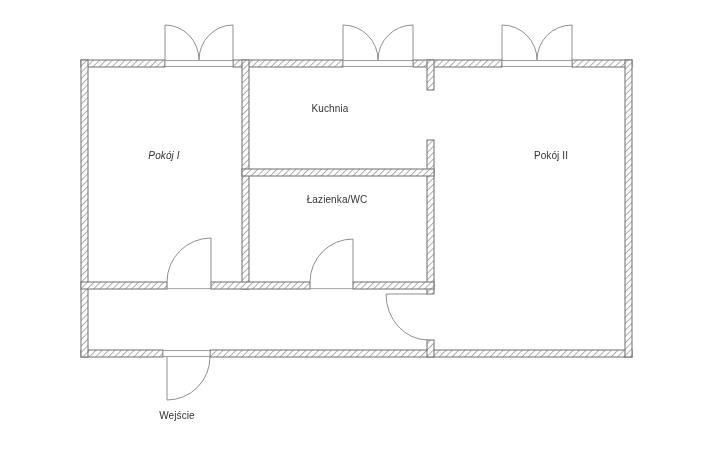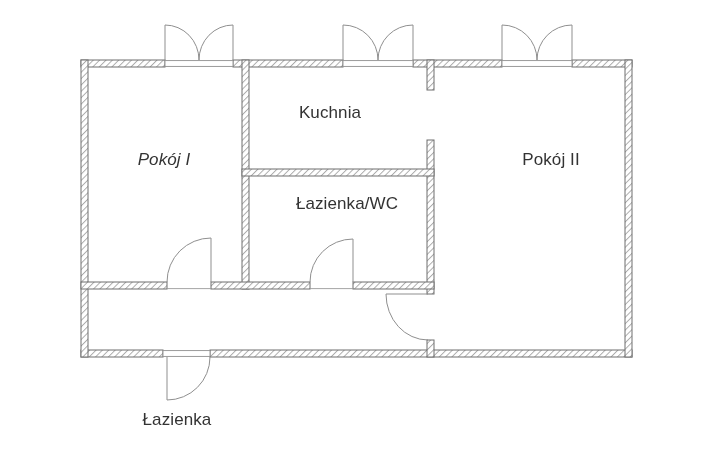--- a/index.html
+++ b/index.html
@@ -17,21 +17,21 @@
   }
   .stage svg {
     position: absolute;
     left: 0;
     top: 0;
   }
   .room-label {
     position: absolute;
     transform: translateX(-50%);
     white-space: nowrap;
-    font-size: 17px;
+    font-size: 10px;
     line-height: 1.15;
     color: #333333;
     letter-spacing: 0.1px;
   }
   .wall { fill: url(#hatch); stroke: #6e6e6e; stroke-width: 1; }
   .sill { fill: #ffffff; stroke: #8f8f8f; stroke-width: 0.9; }
   .fixture { fill: none; stroke: #8f8f8f; stroke-width: 1; }
   .threshold { fill: none; stroke: #9a9a9a; stroke-width: 0.9; }
 </style>
 </head>
@@ -117,16 +117,16 @@
       </g>
       <g>
         <path class="fixture" d="M167,357 V400"></path>
         <path class="fixture" d="M167,400 A43,43 0 0 0 210,357"></path>
       </g>
     </g>
   </svg>
 
   <div class="room-label" style="left:164px; top:150px;font-style:italic;">Pokój I</div>
   <div class="room-label" style="left:330px; top:103px;">Kuchnia</div>
-  <div class="room-label" style="left:347px; top:194px;">Łazienka/WC</div>
+  <div class="room-label" style="left:337px; top:194px;">Łazienka/WC</div>
   <div class="room-label" style="left:511px; top:150px;margin-left:40px;">Pokój II</div>
-  <div class="room-label" style="left:177px; top:410px;">Łazienka</div>
+  <div class="room-label" style="left:177px; top:410px;">Wejście</div>
 </div>
 
 </body></html>

